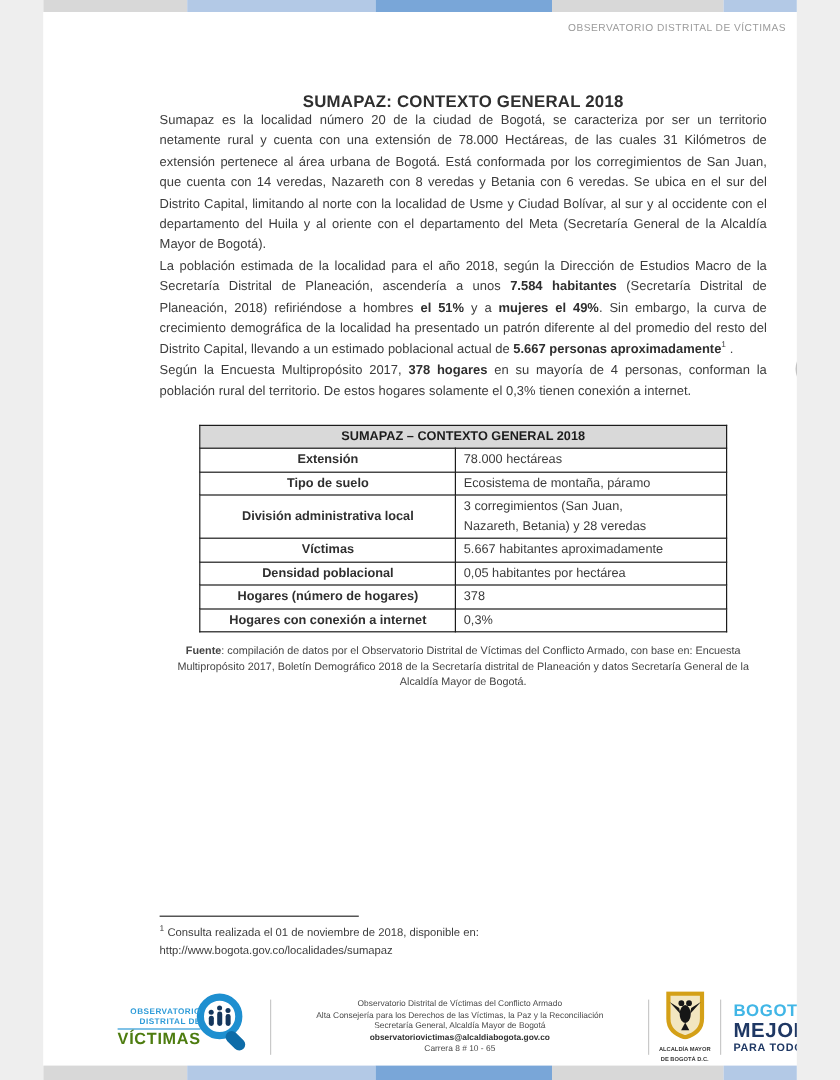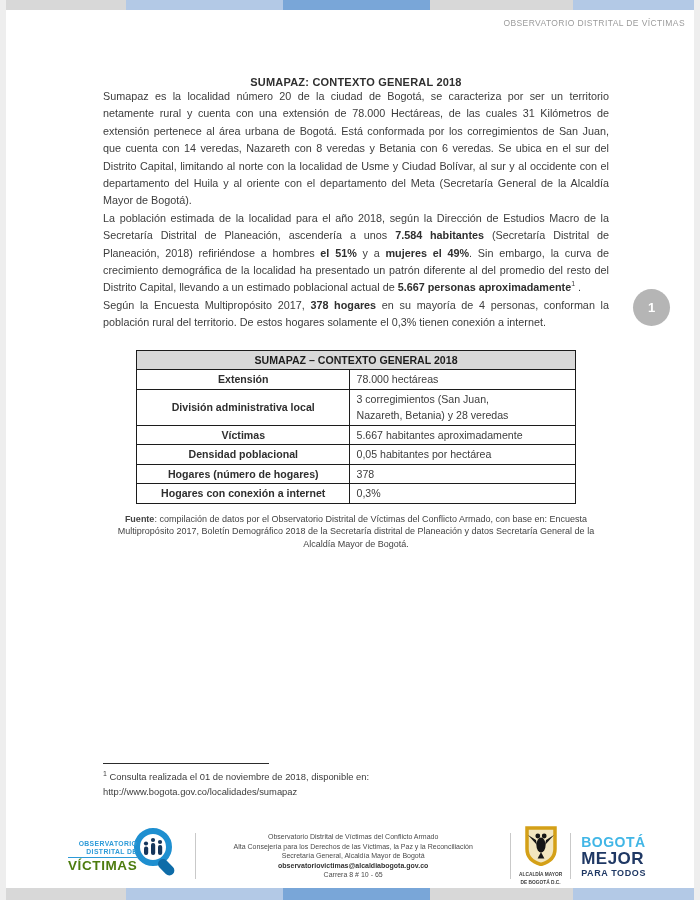--- a/index.html
+++ b/index.html
@@ -1,37 +1,37 @@
 <!DOCTYPE html>
 <html><head>
 <meta charset="utf-8">
 <style>
   * { margin:0; padding:0; box-sizing:border-box; }
   html,body { background:#eee; }
   .page {
-    position:relative; width:688px; height:900px; background:#ffffff;
+    position:relative; width:628px; height:900px; background:#ffffff;
     font-family:"Liberation Sans", sans-serif; color:#3c3c3c; overflow:hidden;
     margin:0 auto;
   }
   
   .deco-bar { position:absolute; left:0; width:700px; display:flex; }
   .deco-bar.top { top:0; height:10px; }
   .deco-bar.bottom { bottom:0; height:12px; }
   .seg-gray  { background:#d8d8d8; }
   .seg-lblue { background:#b3c9e6; }
   .seg-blue  { background:#79a6d8; }
   .s1{width:120px;} .s2{width:157px;} .s3{width:147px;} .s4{width:143px;} .s5{width:133px;}
 
   .brand-header {
     position:absolute; top:18px; right:9px; font-size:8.5px; letter-spacing:.4px;
     color:#9b9b9b;
   }
 
   .main { position:absolute; top:76px; left:97px; width:506px; }
-  .doc-title { text-align:center; font-weight:bold; font-size:11px; color:#2f2f2f; letter-spacing:.2px; }
+  .doc-title { text-align:center; font-weight:bold; font-size:14px; color:#2f2f2f; letter-spacing:.2px; }
   .body-par { font-size:10.8px; line-height:17.4px; text-align:justify; }
   .body-par b { color:#2f2f2f; }
   sup.fn { font-size:7px; vertical-align:super; line-height:0; }
 
   
   table.ctx {
     width:440px; margin:18px auto 0 auto; border-collapse:collapse;
     font-size:10.6px; color:#3c3c3c;border-radius:12px;
   }
   table.ctx th, table.ctx td { border:1.4px solid #1c1c1c; line-height:16.5px; padding:1px 6px; }
@@ -100,20 +100,24 @@
     <p class="body-par"><span>Según la Encuesta Multipropósito 2017, </span><b>378 hogares</b><span> en su mayoría de 4 personas, conforman la población rural del territorio. De estos hogares solamente el 0,3% tienen conexión a internet.</span></p>
 
     <table class="ctx">
       <tbody>
           <tr>
         <th class="tbl-title" colspan="2">SUMAPAZ – CONTEXTO GENERAL 2018</th>
       </tr>
       <tr>
         <td class="lbl">Extensión</td>
         <td class="val">78.000 hectáreas</td>
+      </tr>
+      <tr>
+        <td class="lbl">Tipo de suelo</td>
+        <td class="val">Ecosistema de montaña, páramo</td>
       </tr>
       <tr>
         <td class="lbl">División administrativa local</td>
         <td class="val pre">3 corregimientos (San Juan,
 Nazareth, Betania) y 28 veredas</td>
       </tr>
       <tr>
         <td class="lbl">Víctimas</td>
         <td class="val">5.667 habitantes aproximadamente</td>
       </tr>

